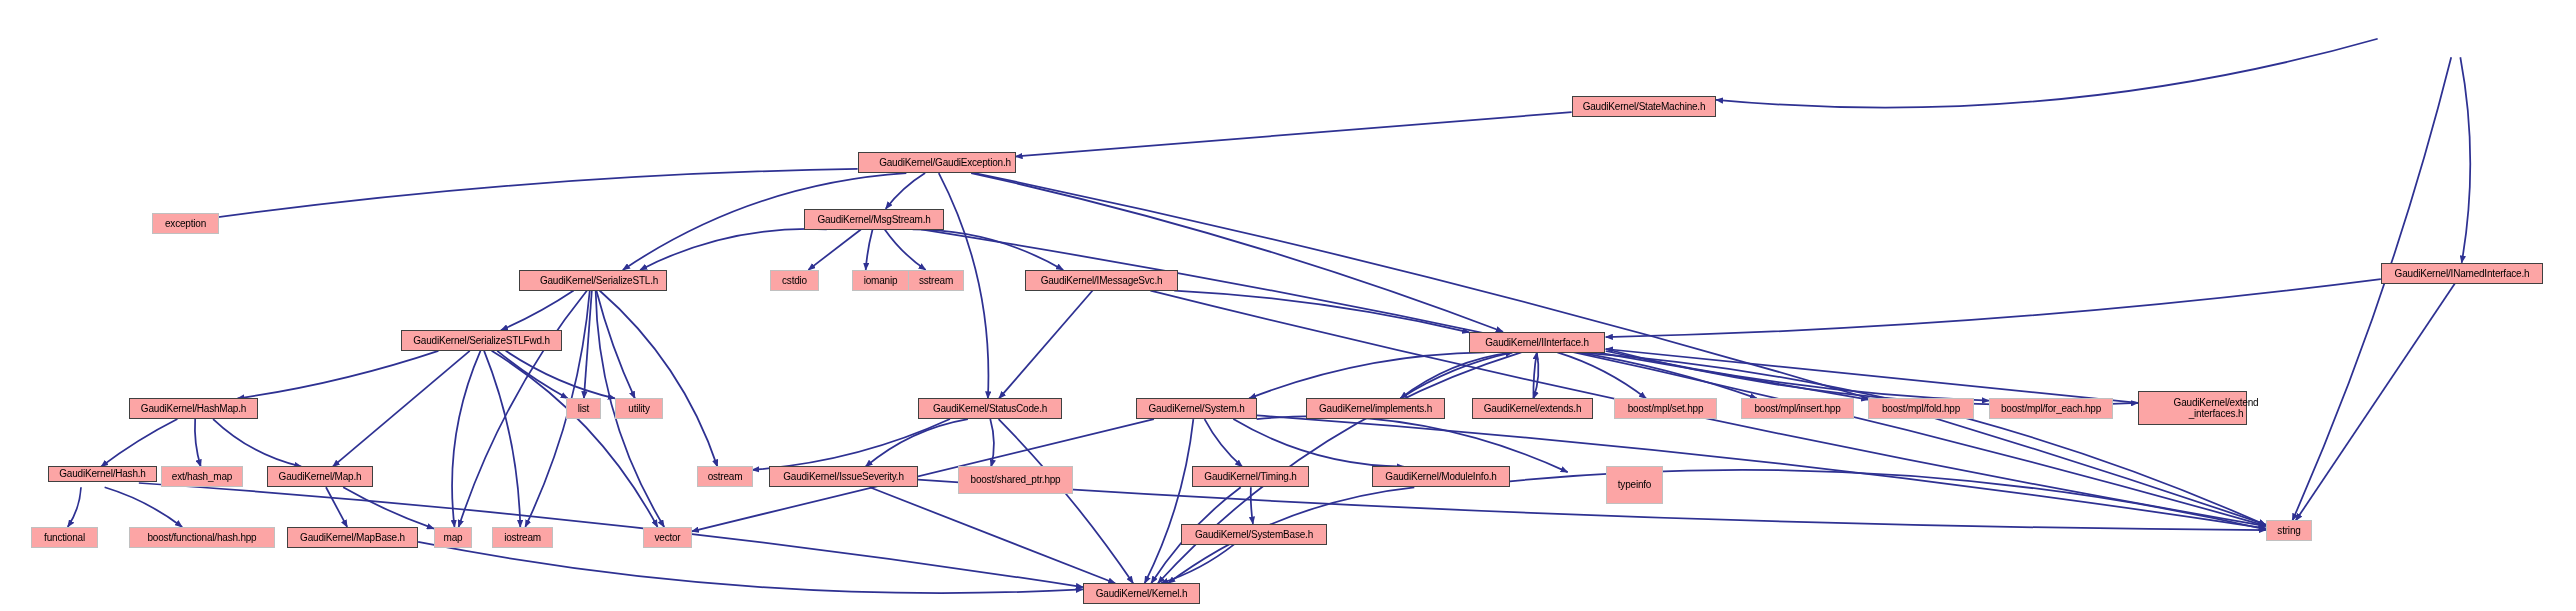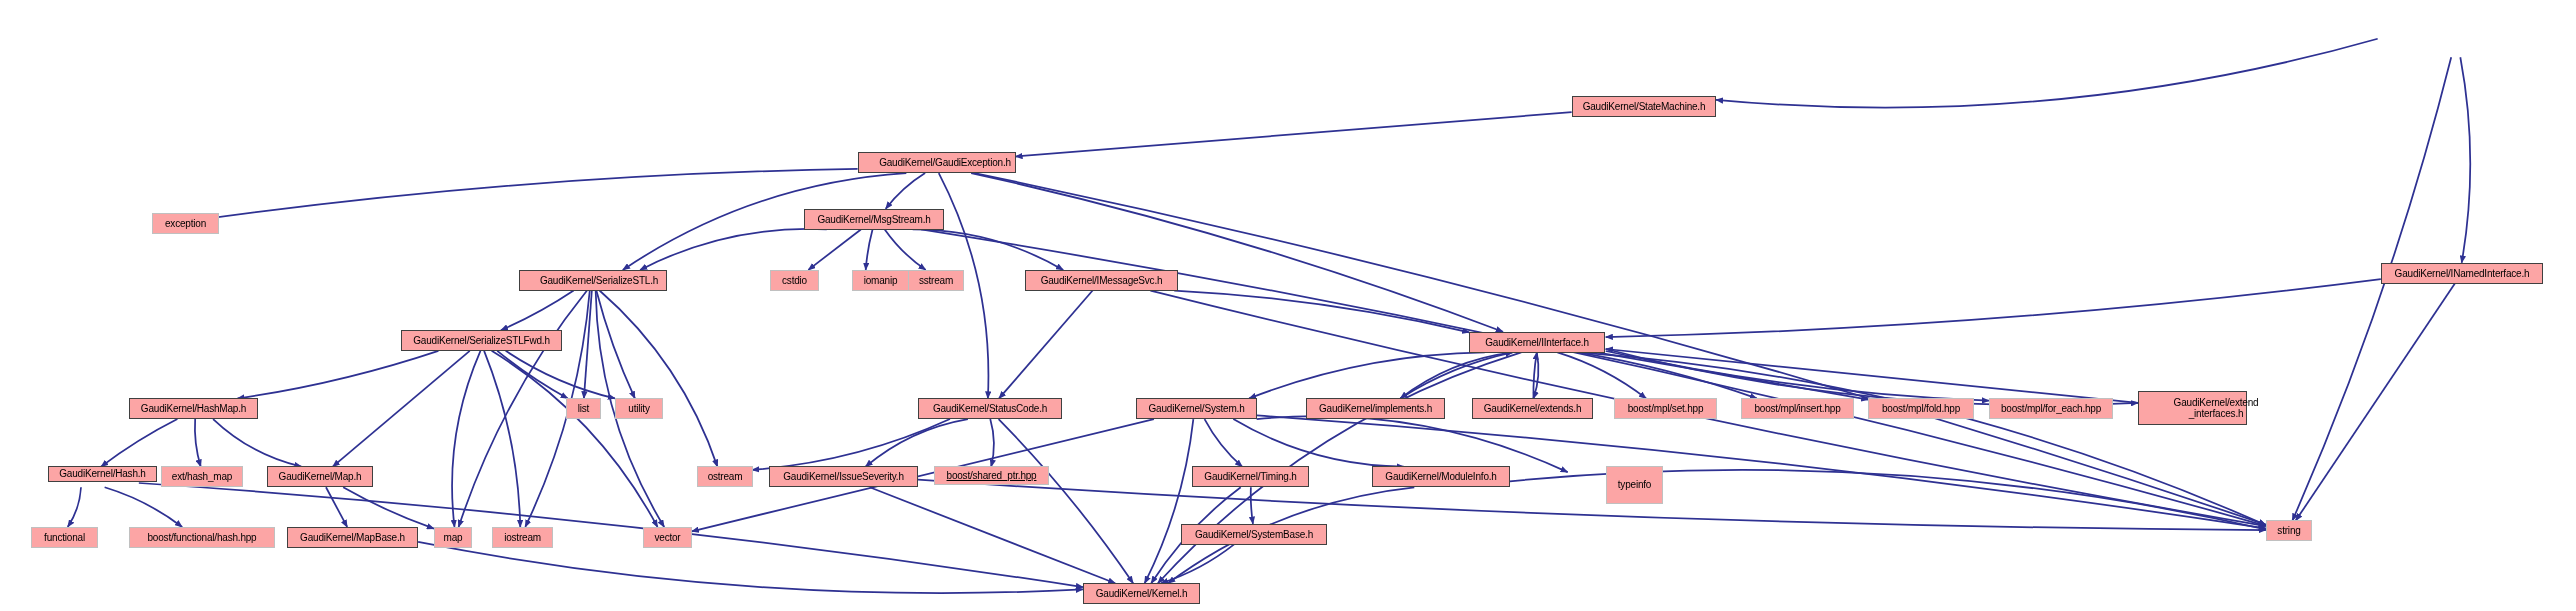--- a/index.html
+++ b/index.html
@@ -132,21 +132,21 @@
     <div class="node sys" style="left: 1741px; top: 398px; width: 113px; height: 20.6px;">boost/mpl/insert.hpp</div>
     <div class="node sys" style="left: 1868px; top: 398px; width: 106px; height: 20.6px;">boost/mpl/fold.hpp</div>
     <div class="node sys" style="left: 1989px; top: 398px; width: 124px; height: 20.6px;">boost/mpl/for_each.hpp</div>
     <div class="node hdr" style="left: 2138px; top: 391px; width: 109px; height: 34px; padding-left: 47px;">GaudiKernel/extend
 _interfaces.h</div>
     <div class="node hdr" style="left: 48px; top: 466px; width: 109px; height: 16px;">GaudiKernel/Hash.h</div>
     <div class="node sys" style="left: 161px; top: 466px; width: 82px; height: 20.6px;">ext/hash_map</div>
     <div class="node hdr" style="left: 267px; top: 466px; width: 106px; height: 20.6px;">GaudiKernel/Map.h</div>
     <div class="node sys" style="left: 697px; top: 466px; width: 56px; height: 20.6px;">ostream</div>
     <div class="node hdr" style="left: 769px; top: 466px; width: 149px; height: 20.6px;">GaudiKernel/IssueSeverity.h</div>
-    <div class="node sys" style="left: 934px; top: 466px; width: 115px; height: 19px; text-decoration: underline;">boost/shared_ptr.hpp</div>
+    <div class="node sys" style="left: 958px; top: 466px; width: 115px; height: 28px;">boost/shared_ptr.hpp</div>
     <div class="node hdr" style="left: 1192px; top: 466px; width: 117px; height: 20.6px;">GaudiKernel/Timing.h</div>
     <div class="node hdr" style="left: 1372px; top: 466px; width: 138px; height: 20.6px;">GaudiKernel/ModuleInfo.h</div>
     <div class="node sys" style="left: 1606px; top: 466px; width: 57px; height: 38px;">typeinfo</div>
     <div class="node sys" style="left: 2266px; top: 520px; width: 46px; height: 20.6px;">string</div>
     <div class="node sys" style="left: 31px; top: 527px; width: 67px; height: 20.6px;">functional</div>
     <div class="node sys" style="left: 129px; top: 527px; width: 146px; height: 20.6px;">boost/functional/hash.hpp</div>
     <div class="node hdr" style="left: 287px; top: 527px; width: 131px; height: 20.6px;">GaudiKernel/MapBase.h</div>
     <div class="node sys" style="left: 434px; top: 527px; width: 38px; height: 20.6px;">map</div>
     <div class="node sys" style="left: 492px; top: 527px; width: 61px; height: 20.6px;">iostream</div>
     <div class="node sys" style="left: 643px; top: 527px; width: 49px; height: 20.6px;">vector</div>

